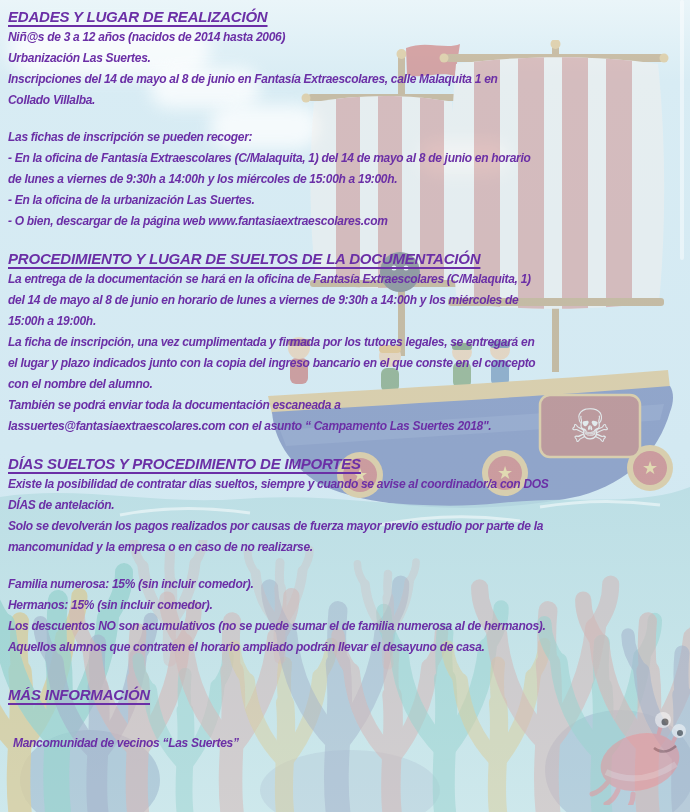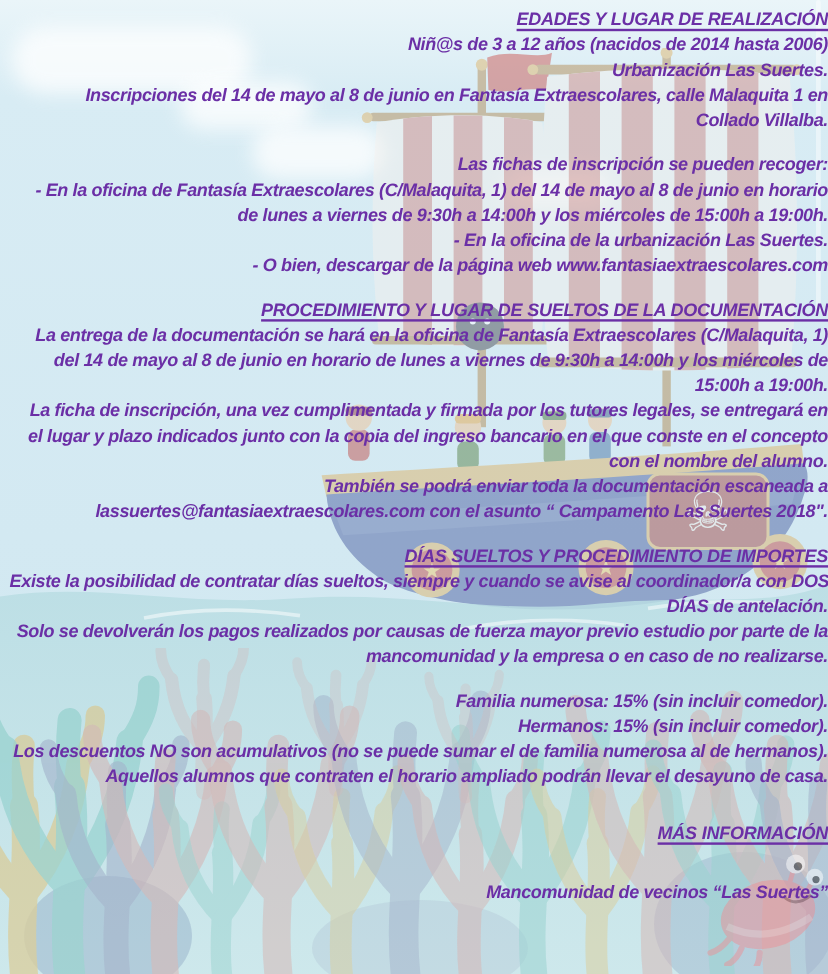--- a/index.html
+++ b/index.html
@@ -9,32 +9,32 @@
     background:linear-gradient(180deg,#eaf5f9 0%,#d8ecf4 10%,#d3e9f2 55%,#cfe7ef 100%);
   }
   .bg{position:absolute;inset:0;z-index:0;}
   .cloud{position:absolute;background:#fff;border-radius:60px;filter:blur(8px);opacity:.75;}
   .ship-svg{position:absolute;left:250px;top:40px;width:440px;height:470px;opacity:.45;}
   .sea-svg{position:absolute;left:0;top:455px;width:690px;height:357px;}
   .reef-svg{position:absolute;left:0;top:540px;width:690px;height:272px;opacity:.6;}
   .crab-svg{position:absolute;left:588px;top:700px;width:102px;height:105px;opacity:.5;}
   .edge-right{position:absolute;right:6px;top:0;width:4px;height:260px;background:rgba(255,255,255,.45);border-radius:2px;}
   .content{position:absolute;inset:0;z-index:2;padding:6px 0 0 8px;}
-  .sec{margin-bottom:16px;text-align:right;}
+  .sec{margin-bottom:16px;}
   .sec.gap-lg{margin-bottom:26px;}
   .sec.gap-sm{margin-bottom:28px;}
   .sec.last{margin-bottom:0;}
   .t{
     margin:0;font-size:15px;line-height:21px;font-weight:bold;font-style:italic;
     color:var(--text-purple,#6B2FA6);letter-spacing:-0.2px;
     text-decoration:underline;text-decoration-thickness:1.5px;text-underline-offset:3px;
     white-space:pre;
   }
   .b{
-    font-size:15px;line-height:21px;font-weight:bold;font-style:italic;
+    font-size:12px;line-height:21px;font-weight:bold;font-style:italic;
     color:var(--text-purple,#6B2FA6);letter-spacing:-0.3px;white-space:pre;
   }
   .sec.organiza .b{padding-left:5px;}
 </style>
 </head>
 <body>
 
 <div class="page">
 
   <div class="bg">

